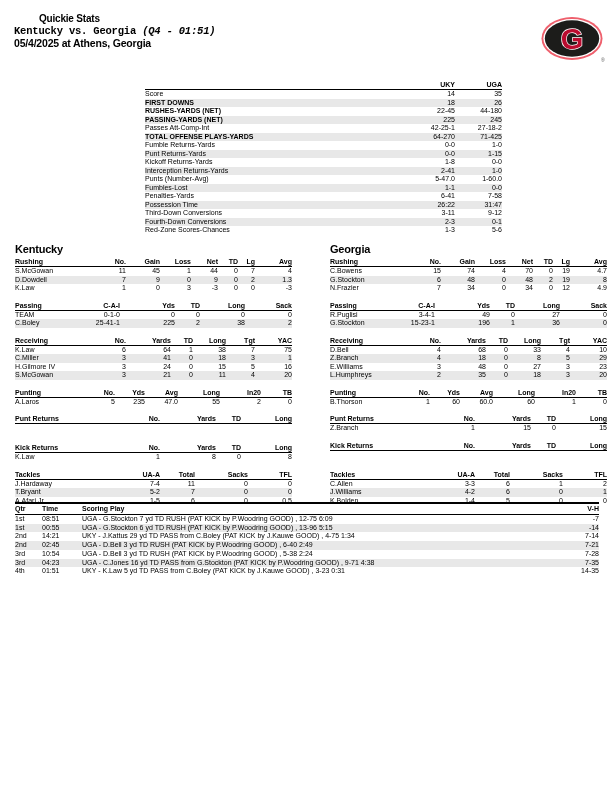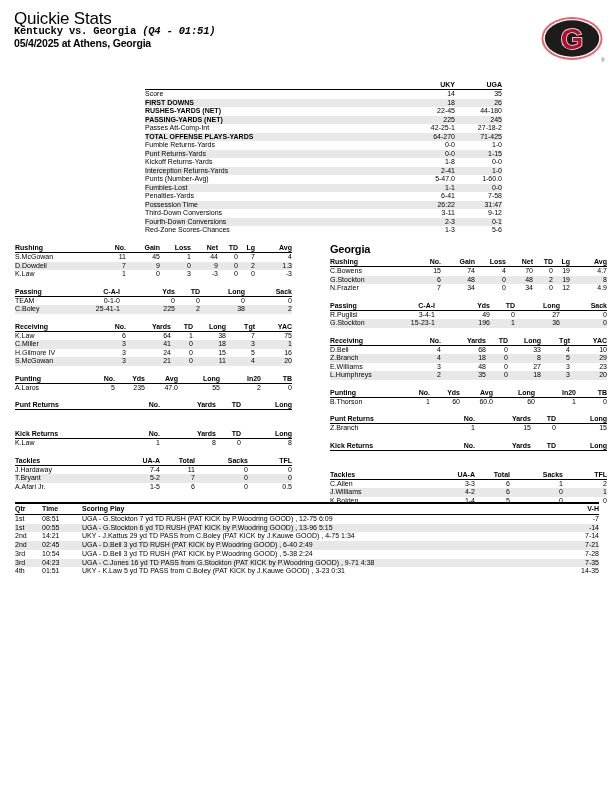--- a/index.html
+++ b/index.html
@@ -1,20 +1,20 @@
 <!DOCTYPE html>
 <html><head>
 <meta charset="utf-8">
 <style>
   html,body{margin:0;padding:0;background:#fff;}
   .page{position:relative;width:612px;height:792px;background:#fff;overflow:hidden;
         font-family:"Liberation Sans",sans-serif;color:#000;}
   
   .hdr{position:absolute;left:14px;top:13px;}
-  .hdr .title{font-size:17px;font-weight:normal;line-height:12px;letter-spacing:-0.2px;}
+  .hdr .title{font-size:10px;font-weight:bold;line-height:12px;letter-spacing:-0.2px;margin-left:25px;}
   .hdr .line2{font-size:10.5px;font-weight:bold;line-height:12px;letter-spacing:-0.2px;font-family:Liberation Mono, monospace;}
   .hdr .line2 .clock{font-style:italic;}
   .hdr .line3{font-size:10.5px;font-weight:bold;line-height:12px;letter-spacing:-0.2px;}
   .logo-wrap{position:absolute;left:541px;top:16px;width:64px;height:48px;}
   
   table{border-collapse:collapse;table-layout:fixed;}
   th{font-size:7px;font-weight:bold;text-align:right;padding:0;line-height:9px;
      border-bottom:1px solid #000;white-space:nowrap;overflow:hidden;}
   th:first-child{text-align:left;}
   td{font-size:7px;padding:0;line-height:8.5px;text-align:right;white-space:nowrap;overflow:hidden;}
@@ -175,20 +175,21 @@
         <tr>
           <td>Red-Zone Scores-Chances</td>
           <td>1-3</td>
           <td>5-6</td>
         </tr>
       </tbody>
     </table>
 
   <div class="cols">
     <div class="col">
+      <div class="team-name">Kentucky</div>
       <table class="stat-table t-rushing">
           <thead>
             <tr>
               <th>Rushing</th>
               <th>No.</th>
               <th>Gain</th>
               <th>Loss</th>
               <th>Net</th>
               <th>TD</th>
               <th>Lg</th>

